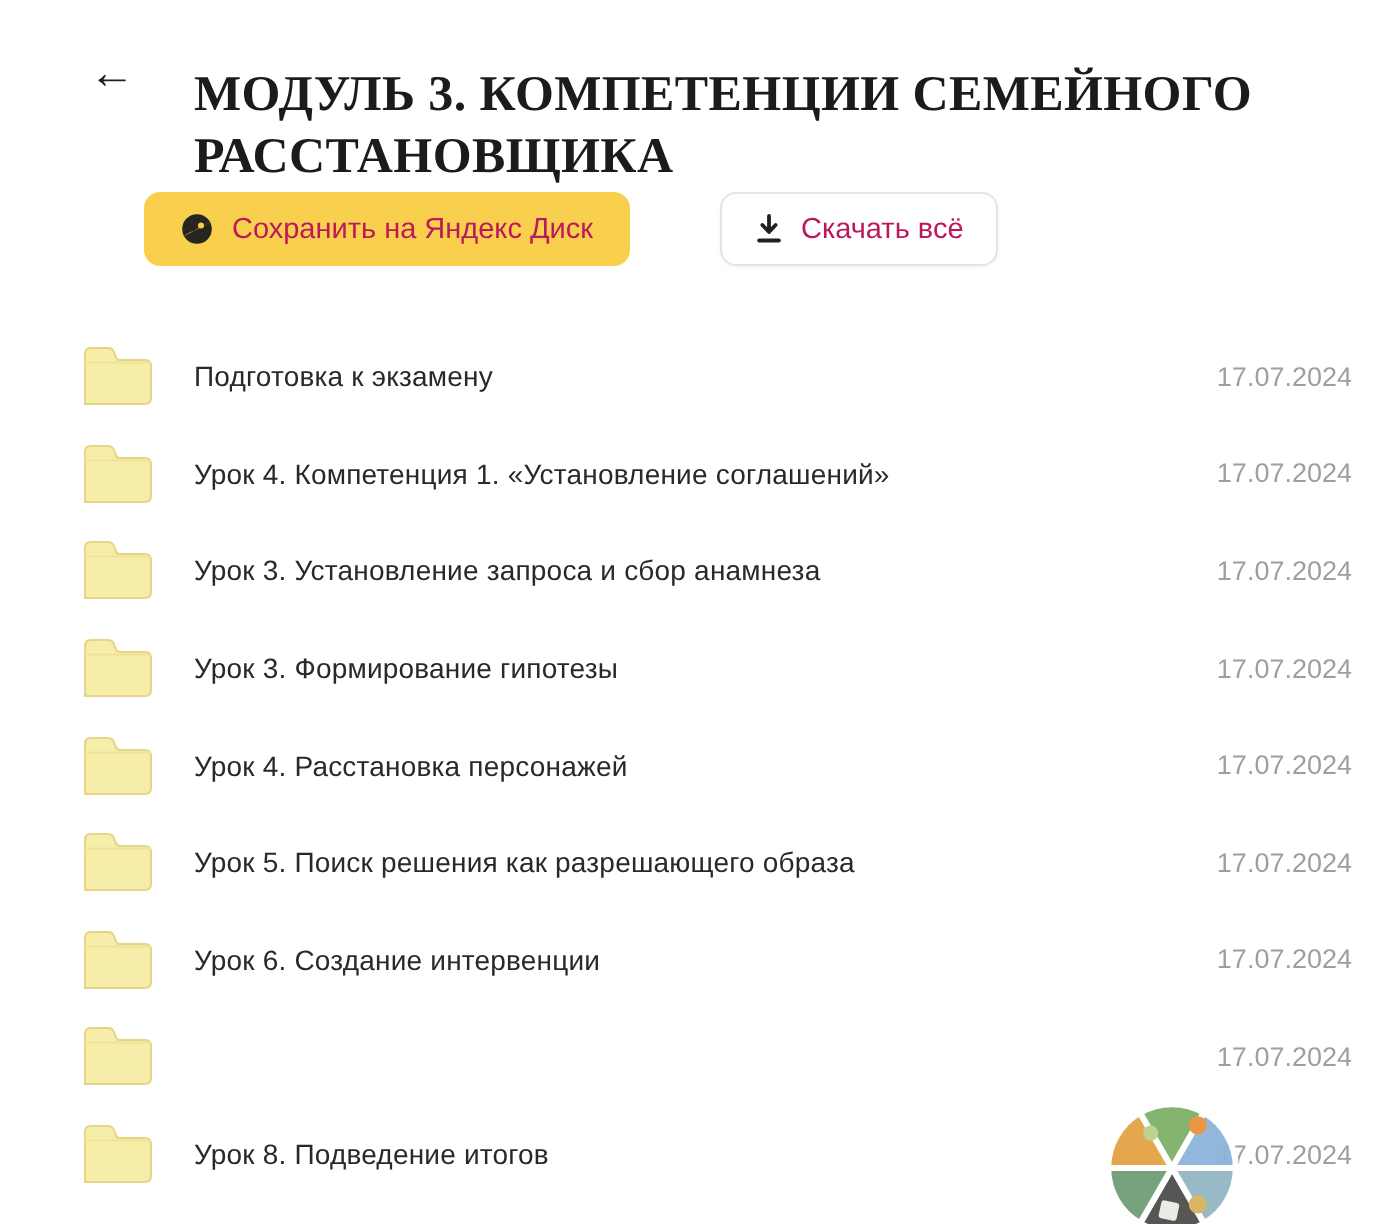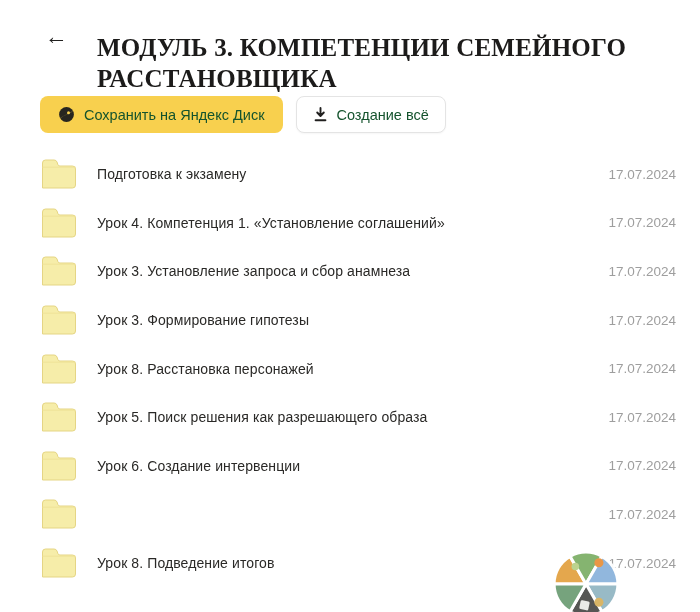--- a/index.html
+++ b/index.html
@@ -18,28 +18,28 @@
   }
   .page-title{
     position:absolute;left:97px;top:15px;width:575px;
     font-size:25px;line-height:31px;font-weight:700;
     letter-spacing:.2px;color:#1c1b1a;font-family:Liberation Serif, serif;
   }
   
   .toolbar{position:absolute;left:40px;top:96px;display:flex;gap:13px;}
   .btn{
     height:37px;border-radius:8px;display:inline-flex;align-items:center;
-    gap:9px;font-size:14.5px;font-weight:400;color:#14532d;cursor:pointer;
-    border:none;padding:0 18px;font-family:inherit;white-space:nowrap;
+    gap:9px;font-size:14.5px;font-weight:400;color:#be185d;cursor:pointer;
+    border:none;padding:0 18px;font-family:inherit;white-space:nowrap;margin-left:32px;
   }
   .btn-yellow{background:#f8d04e;}
   .btn-white{background:#fff;border:1px solid #e4e4e4;box-shadow:0 1px 2px rgba(0,0,0,.04);padding:0 16px;}
   .btn .ic{display:inline-flex;flex:0 0 auto;}
   
-  .file-list{position:absolute;left:40px;top:150px;width:636px;}
+  .file-list{position:absolute;left:40px;top:164px;width:636px;}
   .file-row{height:48.6px;display:flex;align-items:center;cursor:pointer;}
   .folder-ic{flex:0 0 auto;width:38px;height:34px;}
   .file-name{margin-left:19px;font-size:14px;color:#2a2927;letter-spacing:.1px;}
   .file-date{margin-left:auto;font-size:13.5px;color:#9e9e9e;}
   
   .watermark{position:absolute;left:470px;top:540px;width:230px;height:72px;pointer-events:none;opacity:.95;}
   .globe{position:absolute;left:78px;top:6px;width:76px;height:76px;}
   .wm-text{
     position:absolute;left:0;top:26px;width:230px;text-align:center;
     font-family:"Liberation Serif","DejaVu Serif",serif;font-weight:700;
@@ -66,21 +66,21 @@
     </span>
     <span>Сохранить на Яндекс Диск</span>
   </button>
   <button class="btn btn-white">
     <span class="ic">
       <svg width="15" height="16" viewBox="0 0 15 16">
         <path d="M7.5 1 v7.2 M4.2 5.5 L7.5 9 L10.8 5.5" stroke="#21201f" stroke-width="1.9" fill="none" stroke-linecap="round" stroke-linejoin="round"></path>
         <rect x="1.6" y="12.2" width="11.8" height="2.1" rx="1" fill="#21201f"></rect>
       </svg>
     </span>
-    <span>Создание всё</span>
+    <span>Скачать всё</span>
   </button>
 </div>
 
 <div class="file-list">
   <div class="file-row">
     <span class="folder-ic">
       <svg width="38" height="34" viewBox="0 0 38 34">
         <path d="M2.5 31 V6 q0-3 3-3 h8.5 q2.3 0 3 2 l0.9 2.6 q0.5 1.4 2 1.4 H32.5 q3 0 3 3 V28 q0 3-3 3 Z" fill="#f6eda9" stroke="#e5d584" stroke-width="1"></path>
         <path d="M2.5 10.2 H35.5" stroke="#efe398" stroke-width="1"></path>
       </svg>
@@ -122,21 +122,21 @@
     <span class="file-date">17.07.2024</span>
   </div>
 
   <div class="file-row">
     <span class="folder-ic">
       <svg width="38" height="34" viewBox="0 0 38 34">
         <path d="M2.5 31 V6 q0-3 3-3 h8.5 q2.3 0 3 2 l0.9 2.6 q0.5 1.4 2 1.4 H32.5 q3 0 3 3 V28 q0 3-3 3 Z" fill="#f6eda9" stroke="#e5d584" stroke-width="1"></path>
         <path d="M2.5 10.2 H35.5" stroke="#efe398" stroke-width="1"></path>
       </svg>
     </span>
-    <span class="file-name">Урок 8. Расстановка персонажей</span>
+    <span class="file-name">Урок 4. Расстановка персонажей</span>
     <span class="file-date">17.07.2024</span>
   </div>
 
   <div class="file-row">
     <span class="folder-ic">
       <svg width="38" height="34" viewBox="0 0 38 34">
         <path d="M2.5 31 V6 q0-3 3-3 h8.5 q2.3 0 3 2 l0.9 2.6 q0.5 1.4 2 1.4 H32.5 q3 0 3 3 V28 q0 3-3 3 Z" fill="#f6eda9" stroke="#e5d584" stroke-width="1"></path>
         <path d="M2.5 10.2 H35.5" stroke="#efe398" stroke-width="1"></path>
       </svg>
     </span>

